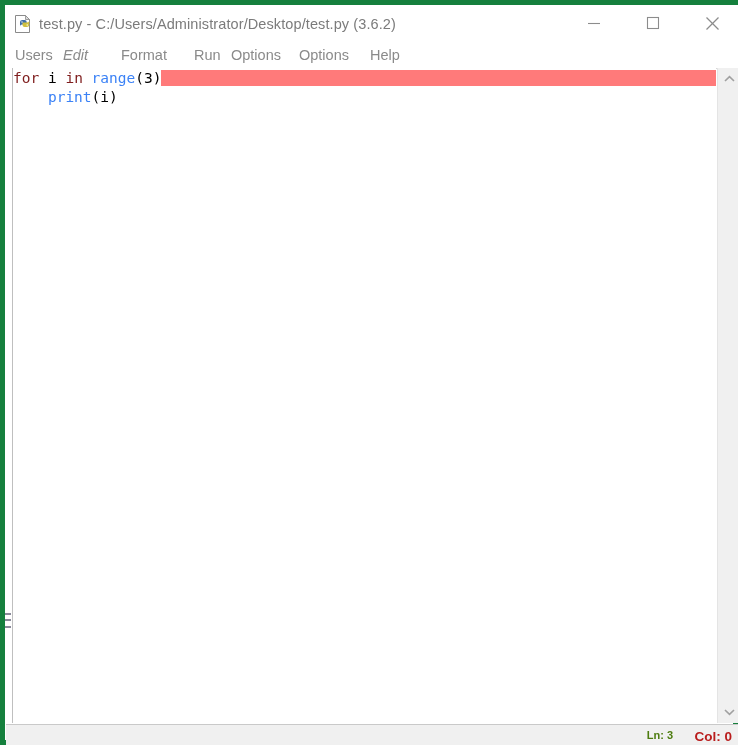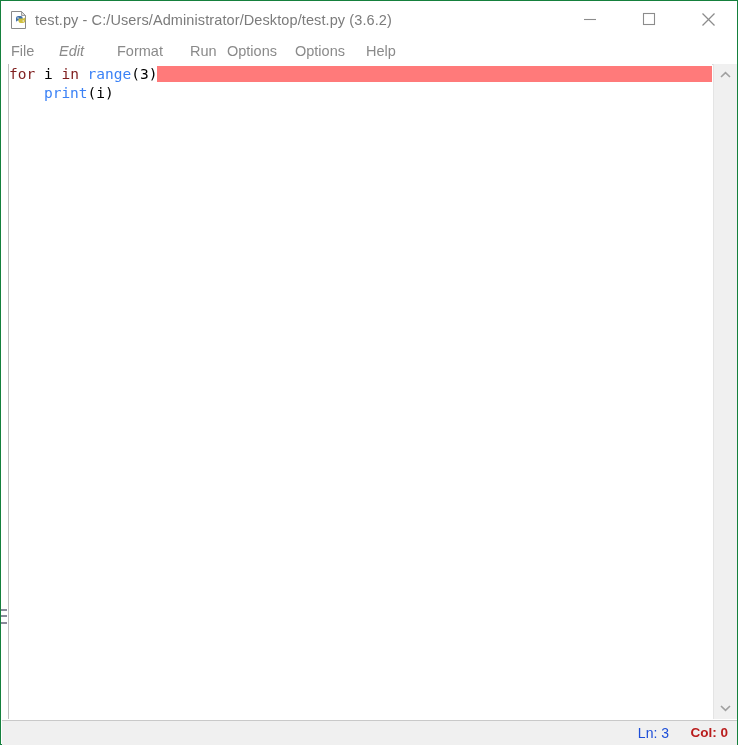--- a/index.html
+++ b/index.html
@@ -16,21 +16,21 @@
   }
 
   
   #window {
     position: absolute;
     left: 0; top: 0;
     width: 738px;
     height: 745px;
     background: #ffffff;
     box-sizing: border-box;
-    border: 1px solid #15803d;
+    border: 5px solid #15803d;
   }
 
   
   #titlebar {
     position: absolute;
     left: 0; top: 0;
     width: 736px;
     height: 37px;
     background: #ffffff;
   }
@@ -161,23 +161,23 @@
     left: 1px; top: 719px;
     width: 735px;
     height: 25px;
     background: #f0f0f0;
     border-top: 1px solid #c9c9c9;
     box-sizing: border-box;
   }
   #status-ln {
     position: absolute;
     right: 68px; top: 4px;
-    font-size: 14px;
-    font-weight: normal;
-    color: #1d4ed8;
+    font-size: 11px;
+    font-weight: bold;
+    color: #4d7c0f;
     white-space: nowrap;
   }
   #status-col {
     position: absolute;
     right: 9px; top: 4px;
     font-size: 13.5px;
     font-weight: bold;
     color: #b91c1c;
     white-space: nowrap;
   }
@@ -227,21 +227,21 @@
 
     <div class="winbtn" id="btn-close">
       <svg width="15" height="15" viewBox="0 0 15 15">
         <line x1="1.5" y1="1.5" x2="13.5" y2="13.5" stroke="#8c8c8c" stroke-width="1.2"></line>
         <line x1="13.5" y1="1.5" x2="1.5" y2="13.5" stroke="#8c8c8c" stroke-width="1.2"></line>
       </svg>
     </div>
   </div>
 
   <div id="menubar">
-    <div class="menu-item" style="left: 6px;">File</div>
+    <div class="menu-item" style="left: 6px;">Users</div>
     <div class="menu-item" style="left: 54px; font-style: italic;">Edit</div>
     <div class="menu-item" style="left: 112px;">Format</div>
     <div class="menu-item" style="left: 185px; text-align: right;">Run</div>
     <div class="menu-item" style="left: 222px;">Options</div>
     <div class="menu-item" style="left: 290px;">Options</div>
     <div class="menu-item" style="left: 361px;">Help</div>
   </div>
 
   <div id="left-edge">
     <span class="edge-tick" style="top:545px"></span>

